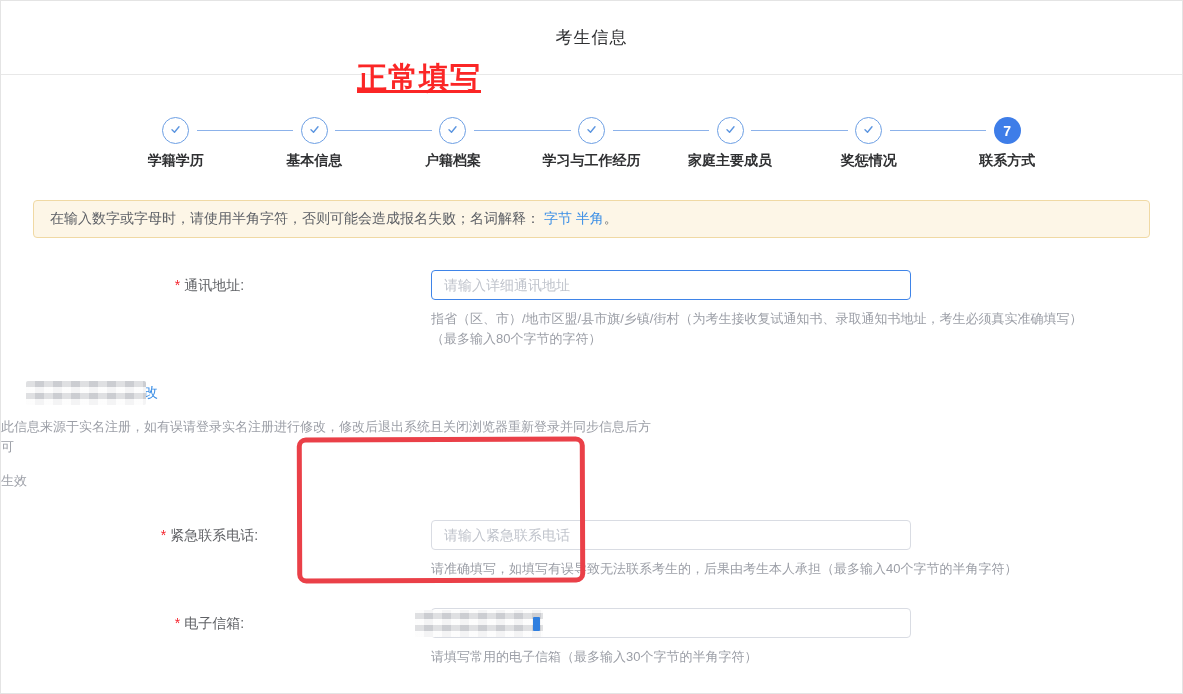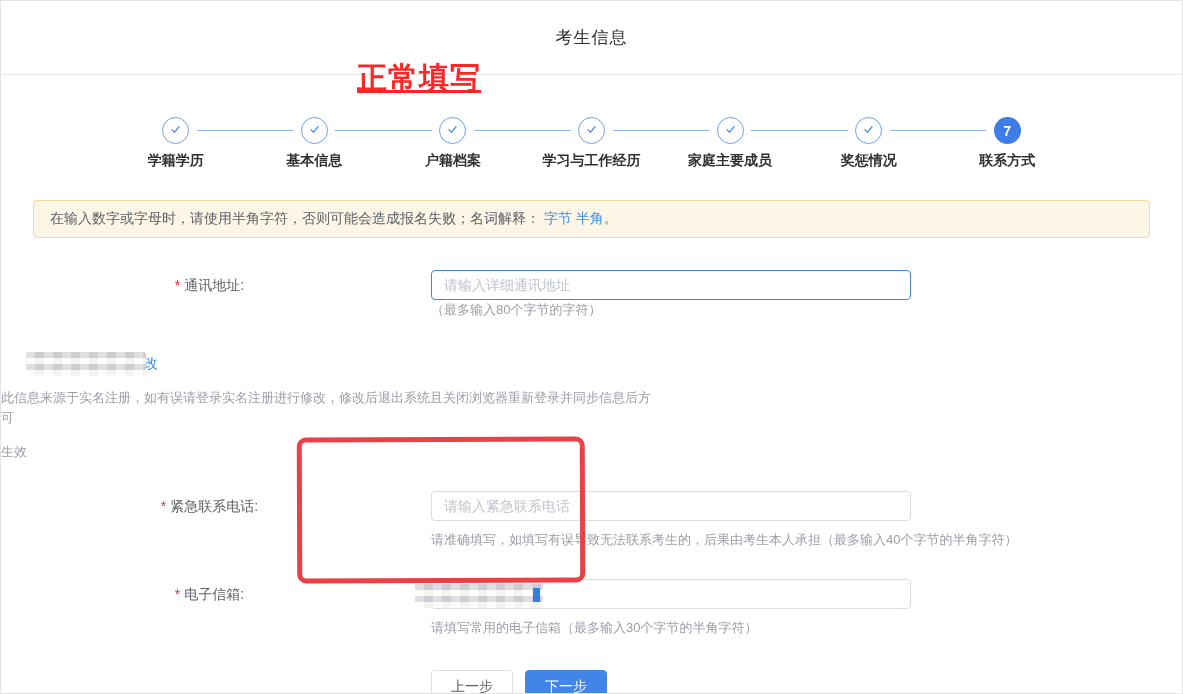--- a/index.html
+++ b/index.html
@@ -191,20 +191,21 @@
   </div>
 
   <div class="form">
 
     <div class="row">
       <div class="lbl">
         <span class="req">*</span><span>通讯地址:</span>
       </div>
       <div class="ctl">
         <input class="inp focused" type="text" placeholder="请输入详细通讯地址" style="">
+        <div class="help">指省（区、市）/地市区盟/县市旗/乡镇/街村（为考生接收复试通知书、录取通知书地址，考生必须真实准确填写）</div>
         <div class="help" style="margin-top:0">（最多输入80个字节的字符）</div>
       </div>
     </div>
 
     <div class="row">
       <div class="ctl">
         <div class="static-line">
           <span class="blur blur-phone"></span>
           <a class="link modify-link">修改</a>
         </div>

